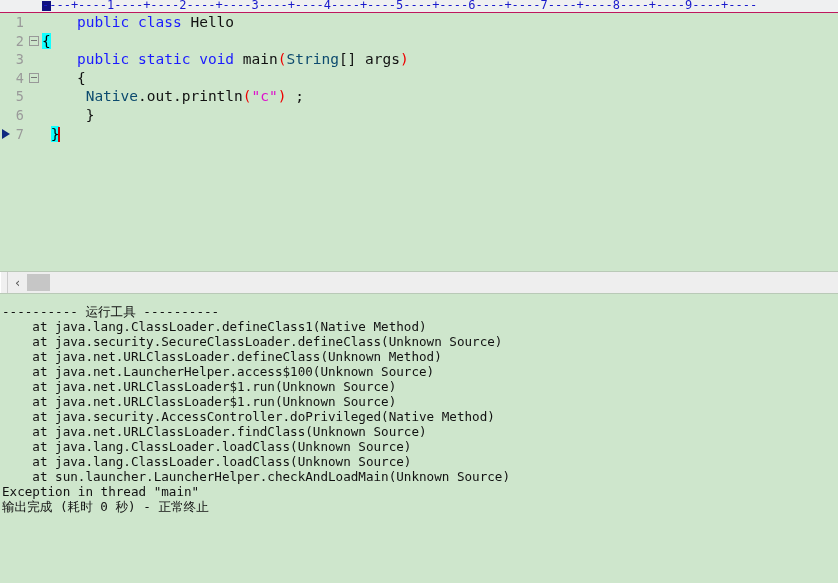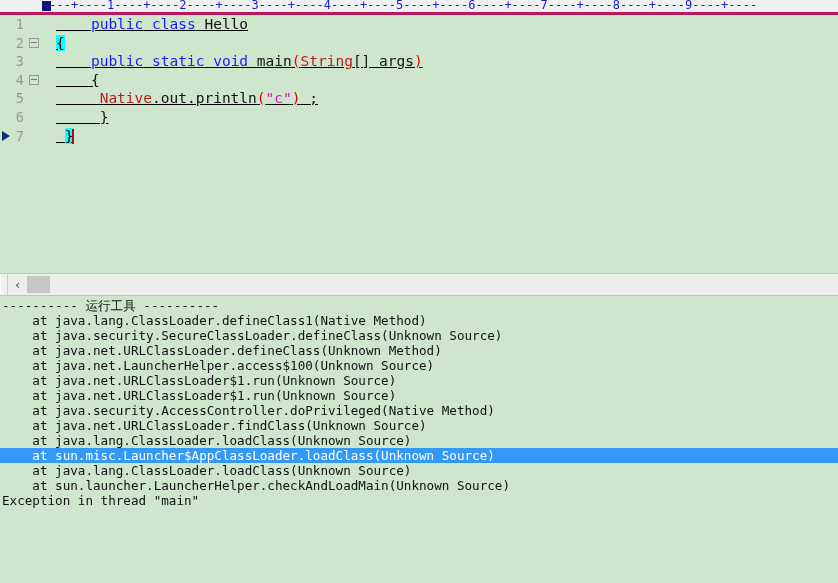--- a/index.html
+++ b/index.html
@@ -22,21 +22,21 @@
     flex-direction: column;
     background: #cee6cc;
   }
 
   
   .ruler {
     height: 12px;
     background: #eff0f1;
     position: relative;
     overflow: hidden;
-    border-bottom: 3px solid #be185d;
+    border-bottom: 1px solid #be185d;
     box-sizing: content-box;
     flex: 0 0 auto;
   }
   .ruler-text {
     position: absolute;
     left: 42px;
     top: -2px;
     font-family: "DejaVu Sans Mono", "Liberation Mono", monospace;
     font-size: 12px;
     letter-spacing: 0;
@@ -103,27 +103,26 @@
     left: 2px;
     top: 4px;
     width: 0;
     height: 0;
     border-left: 8px solid #102a80;
     border-top: 5px solid transparent;
     border-bottom: 5px solid transparent;
   }
   .code-text {
     position: absolute;
-    left: 56px;
+    left: 42px;
     top: 0;
     white-space: pre;
-    text-decoration: underline;
   }
   .kw   { color: #1a1aff; }
-  .typ  { color: #b91c1c; }
+  .typ  { color: #0c4a6e; }
   .plain{ color: #111111; }
   .str  { color: #dd11cc; }
   .pun  { color: #ee0000; }
   .brace-hl {
     background: #11ffff;
     color: #000000;
   }
   .caret {
     display: inline-block;
     width: 0;
@@ -175,21 +174,21 @@
     width: 23px;
     background: #c6c6c6;
   }
 
   
   .output {
     flex: 1 1 auto;
     background: #cee6cc;
     position: relative;
     overflow: hidden;
-    padding-top: 2px;
+    padding-top: 10px;
   }
   .out-line {
     height: 15px;
     line-height: 15px;
     white-space: pre;
     font-family: "DejaVu Sans Mono", "Liberation Mono", monospace;
     font-size: 12.6px;
     color: #111111;
     padding-left: 2px;
   }
@@ -233,20 +232,20 @@
         <div class="out-line">---------- 运行工具 ----------</div>
         <div class="out-line">    at java.lang.ClassLoader.defineClass1(Native Method)</div>
         <div class="out-line">    at java.security.SecureClassLoader.defineClass(Unknown Source)</div>
         <div class="out-line">    at java.net.URLClassLoader.defineClass(Unknown Method)</div>
         <div class="out-line">    at java.net.LauncherHelper.access$100(Unknown Source)</div>
         <div class="out-line">    at java.net.URLClassLoader$1.run(Unknown Source)</div>
         <div class="out-line">    at java.net.URLClassLoader$1.run(Unknown Source)</div>
         <div class="out-line">    at java.security.AccessController.doPrivileged(Native Method)</div>
         <div class="out-line">    at java.net.URLClassLoader.findClass(Unknown Source)</div>
         <div class="out-line">    at java.lang.ClassLoader.loadClass(Unknown Source)</div>
-        <div class="out-line sel">    at sun.misc.Launcher$AppClassLoader.loadClass(Unknown Source)</div>
         <div class="out-line">    at java.lang.ClassLoader.loadClass(Unknown Source)</div>
         <div class="out-line">    at sun.launcher.LauncherHelper.checkAndLoadMain(Unknown Source)</div>
         <div class="out-line">Exception in thread "main"</div>
+        <div class="out-line">输出完成 (耗时 0 秒) - 正常终止</div>
       </div>
   </div>
 
 </div>
 
 </body></html>

